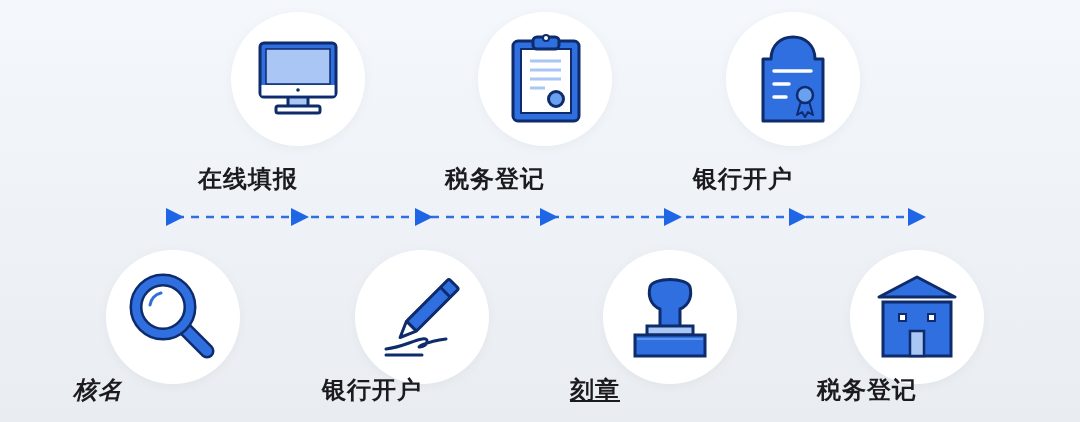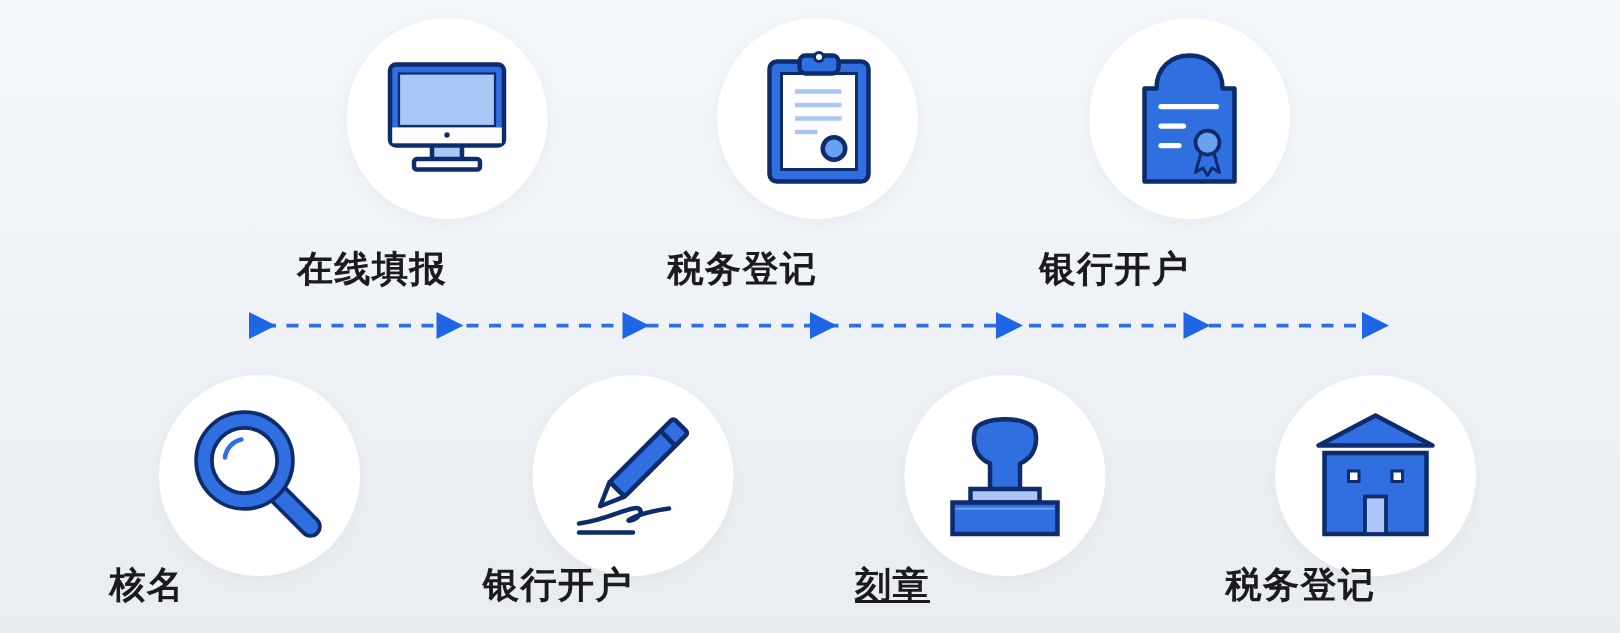--- a/index.html
+++ b/index.html
@@ -39,21 +39,21 @@
 <div>
   <div class="circle" style="left:106px; top:250px;">
     <svg class="icon" width="100" height="100" viewBox="0 0 100 100">
       <line x1="58" y1="58" x2="84" y2="84" stroke="#0e2b6b" stroke-width="15" stroke-linecap="round"></line>
       <line x1="58" y1="58" x2="84" y2="84" stroke="#2f6fe0" stroke-width="10" stroke-linecap="round"></line>
       <circle cx="40" cy="40" r="27" fill="#ffffff" stroke="#0e2b6b" stroke-width="13"></circle>
       <circle cx="40" cy="40" r="27" fill="none" stroke="#2f6fe0" stroke-width="8"></circle>
       <path d="M27 38 A14 14 0 0 1 38 26" fill="none" stroke="#2f6fe0" stroke-width="3" stroke-linecap="round"></path>
     </svg>
   </div>
-  <div class="label" style="left:73px; top:374px;">核名</div>
+  <div class="label" style="left:73px; top:374px;font-style:italic;">核名</div>
 </div>
 
 <div>
   <div class="circle" style="left:231px; top:12px;">
     <svg class="icon" width="100" height="100" viewBox="0 0 100 100">
       <rect x="40" y="66" width="20" height="12" fill="#a9c6f5" stroke="#0e2b6b" stroke-width="3"></rect>
       <rect x="28" y="77" width="44" height="7" rx="2" fill="#ffffff" stroke="#0e2b6b" stroke-width="3"></rect>
       <rect x="12" y="14" width="76" height="54" rx="4" fill="#2f6fe0" stroke="#0e2b6b" stroke-width="3"></rect>
       <rect x="18" y="20" width="64" height="35" fill="#a9c6f5" stroke="#0e2b6b" stroke-width="1.5"></rect>
       <rect x="13.5" y="56" width="73" height="10.5" fill="#ffffff"></rect>

